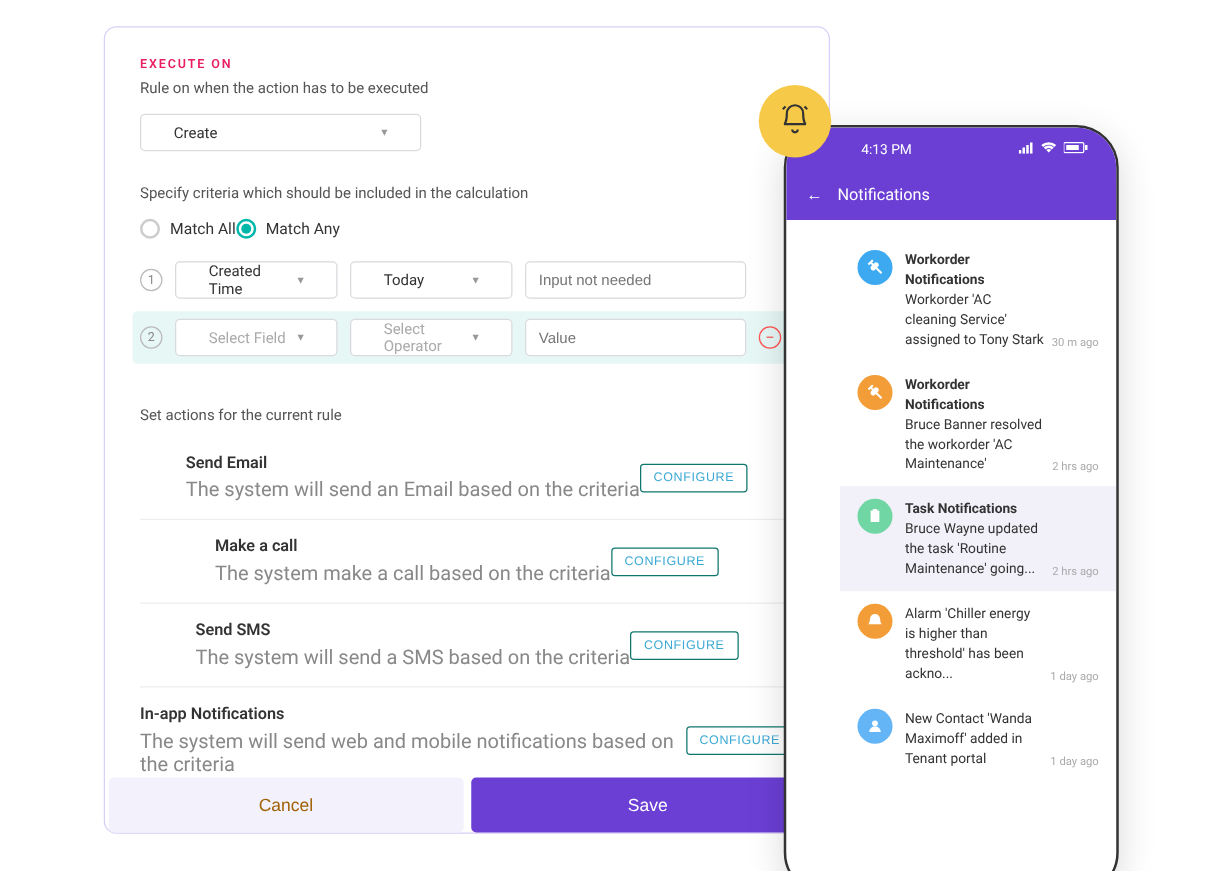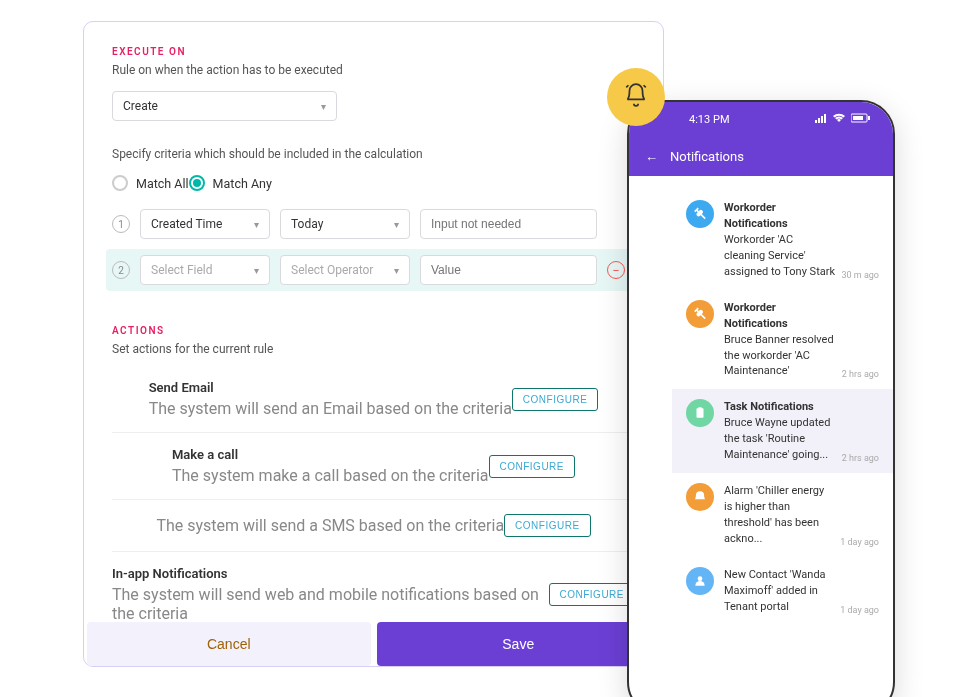--- a/index.html
+++ b/index.html
@@ -34,21 +34,21 @@
     font-size: 12px;
     margin-bottom: 14px;
   }
   .select {
     display: flex;
     align-items: center;
     justify-content: space-between;
     border: 1px solid #d9d9de;
     border-radius: 4px;
     height: 30px;
-    padding: 0 10px;
+    padding: 0 26px;
     font-size: 12px;
     color: #333;
     background: #fff;
   }
   .select .chev { color: #999; font-size: 10px; }
   .exec-select { width: 225px; margin-bottom: 26px; }
   .radio-row { display: flex; margin-bottom: 18px; align-items: center; }
   .radio { display: inline-flex; align-items: center; gap: 8px; font-size: 12.5px; color: #333; }
   .radio .dot {
     width: 16px; height: 16px; border-radius: 50%; border: 2px solid #ccc; position: relative;
@@ -206,40 +206,40 @@
         <input class="txt-input" placeholder="Value" style="">
         <span class="crit-icons">
           <span class="crit-remove">−</span>
           <span class="crit-add">+</span>
         </span>
       </div>
     </div>
 
   <div class="section-gap"></div>
 
-  <div class="sect-label">ACTIONS</div>
   <div class="sect-desc" style="margin-bottom:10px;">Set actions for the current rule</div>
 
   <div id="actions-list">
       <div class="action-item">
         <div>
           <div class="action-title">Send Email</div>
           <div class="action-desc">The system will send an Email based on the criteria</div>
         </div>
         <button class="configure-btn">CONFIGURE</button>
       </div>
       <div class="action-item">
         <div>
           <div class="action-title">Make a call</div>
           <div class="action-desc">The system make a call based on the criteria</div>
         </div>
         <button class="configure-btn">CONFIGURE</button>
       </div>
       <div class="action-item">
         <div>
+          <div class="action-title">Send SMS</div>
           <div class="action-desc">The system will send a SMS based on the criteria</div>
         </div>
         <button class="configure-btn">CONFIGURE</button>
       </div>
       <div class="action-item">
         <div>
           <div class="action-title">In-app Notifications</div>
           <div class="action-desc">The system will send web and mobile notifications based on the criteria</div>
         </div>
         <button class="configure-btn">CONFIGURE</button>

